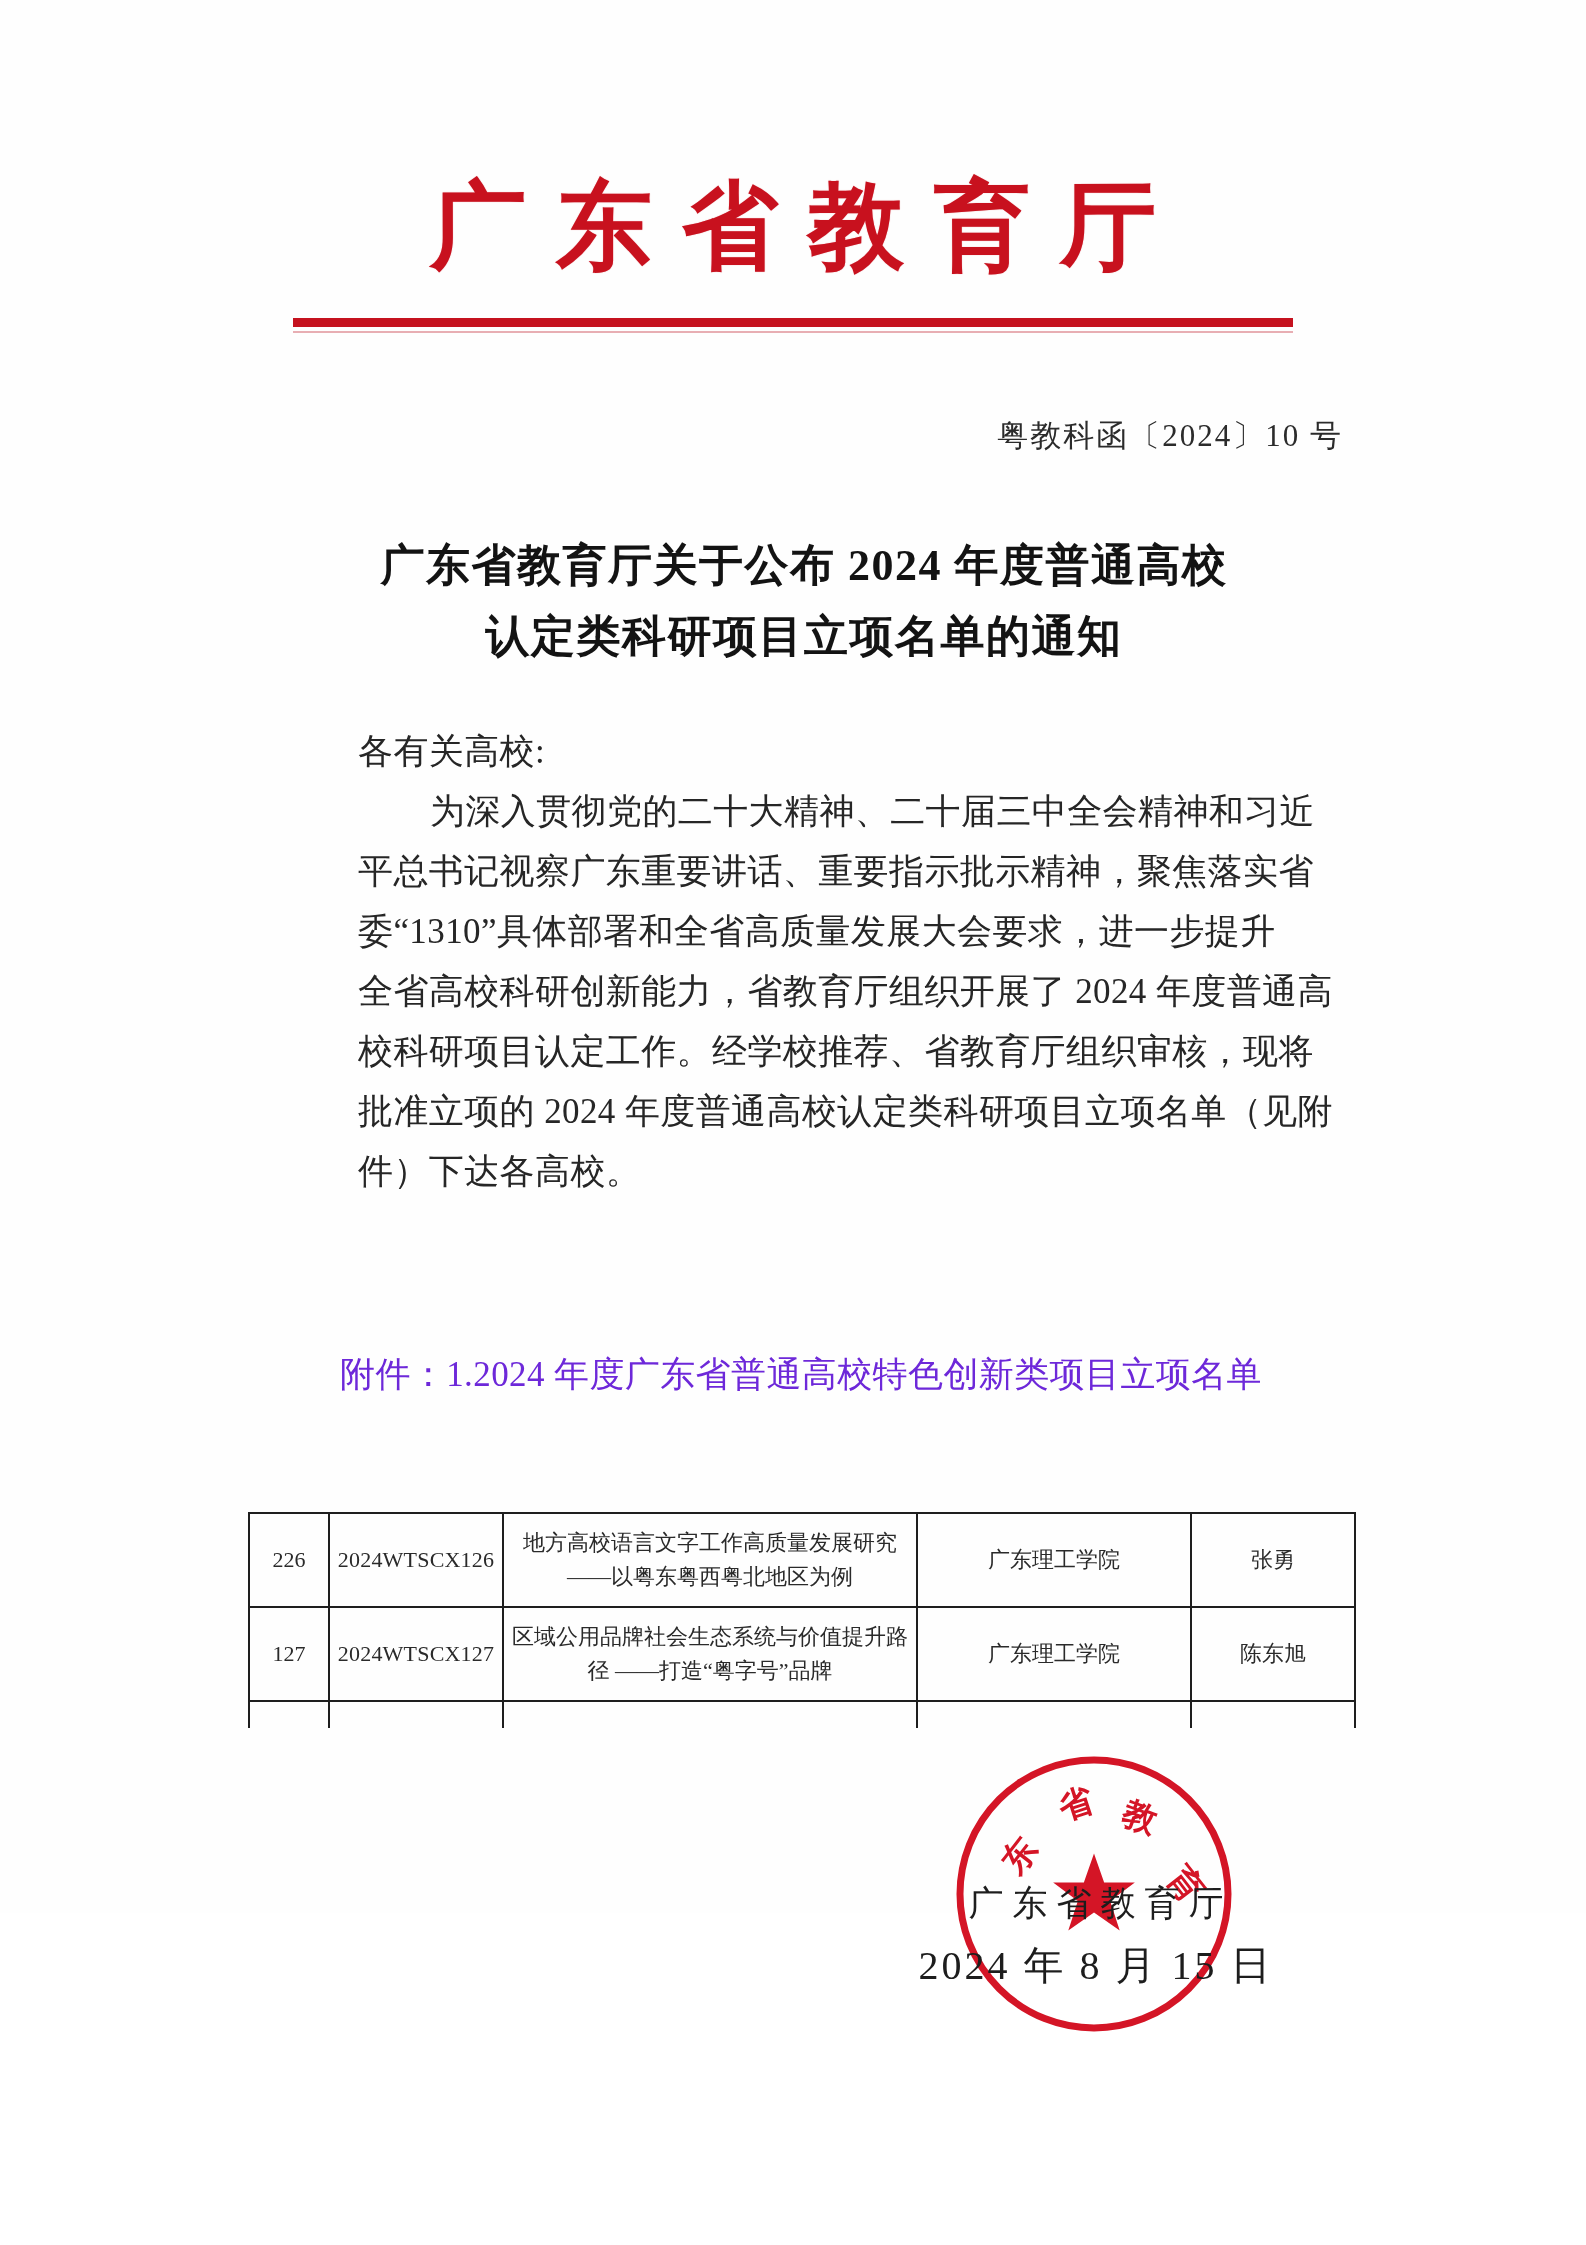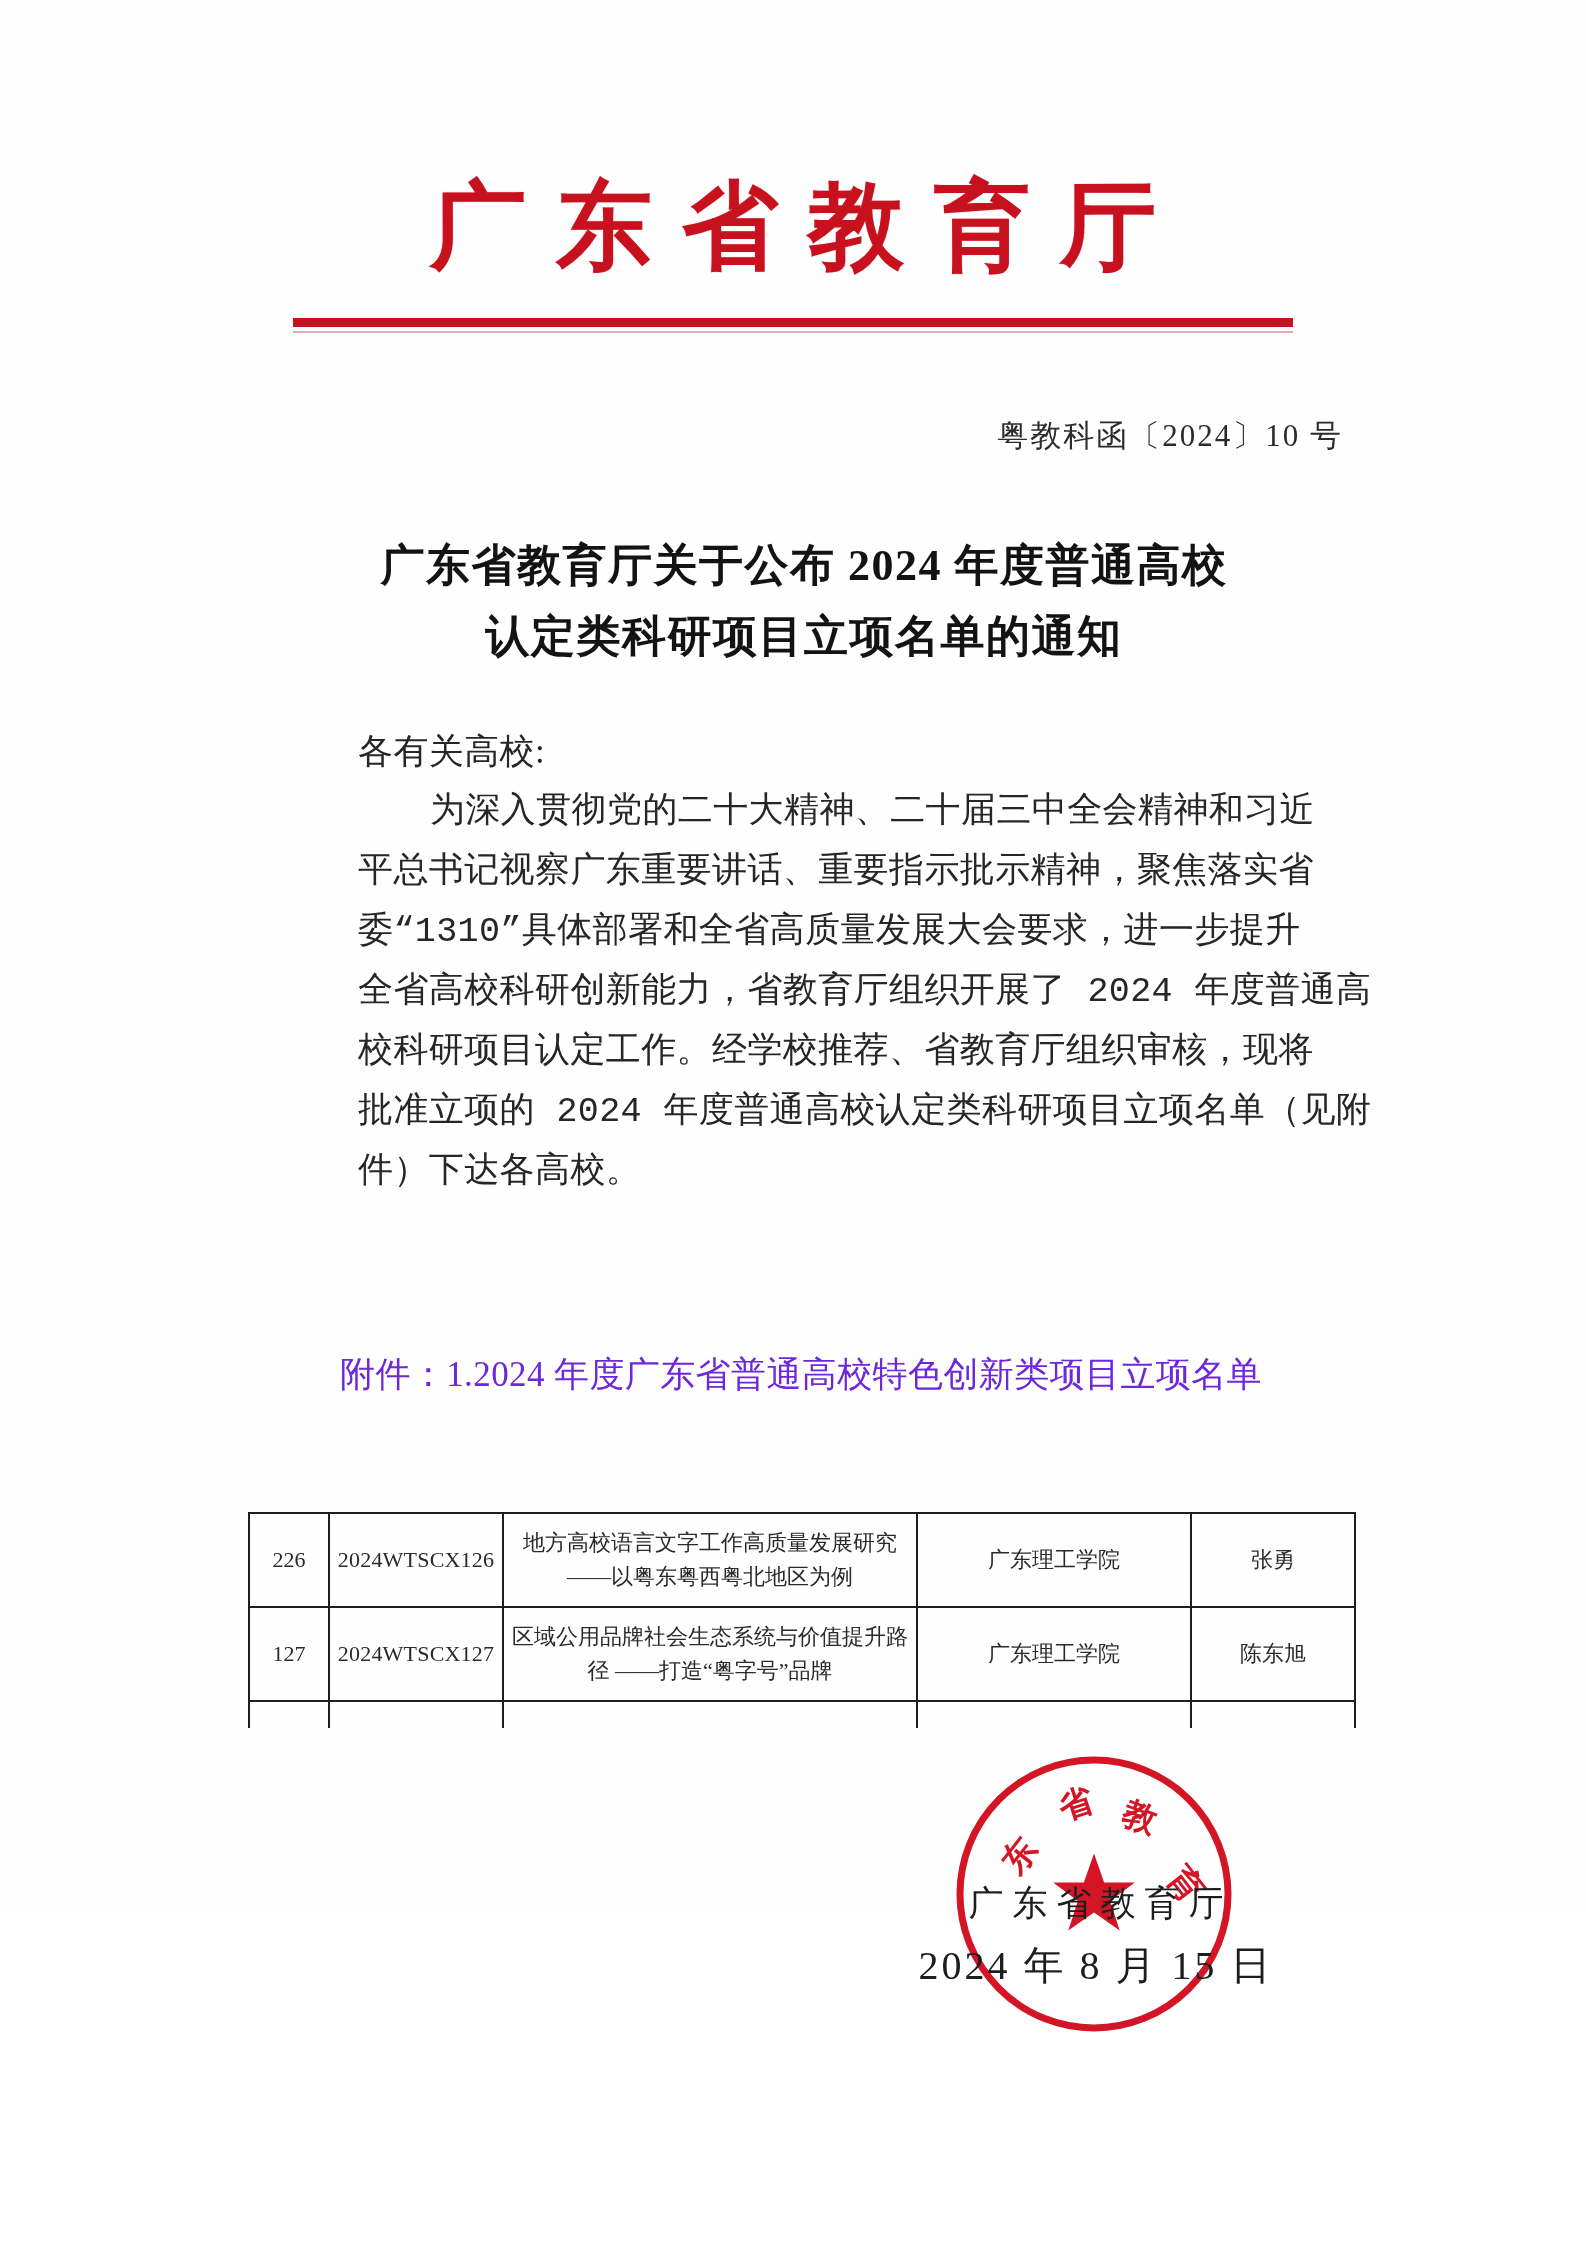--- a/index.html
+++ b/index.html
@@ -102,21 +102,20 @@
     line-height: 60px;
     color: #262626;
     letter-spacing: 0.4px;
   }
   .salutation {
     white-space: nowrap;
   }
   .para-line {
     white-space: nowrap;
     text-align: justify;
-    font-family: Liberation Mono, monospace;
   }
   .para-first {
     text-indent: 72px;
   }
 
   .attachment {
     position: absolute;
     left: 340px;
     top: 1345px;
     font-size: 35px;

